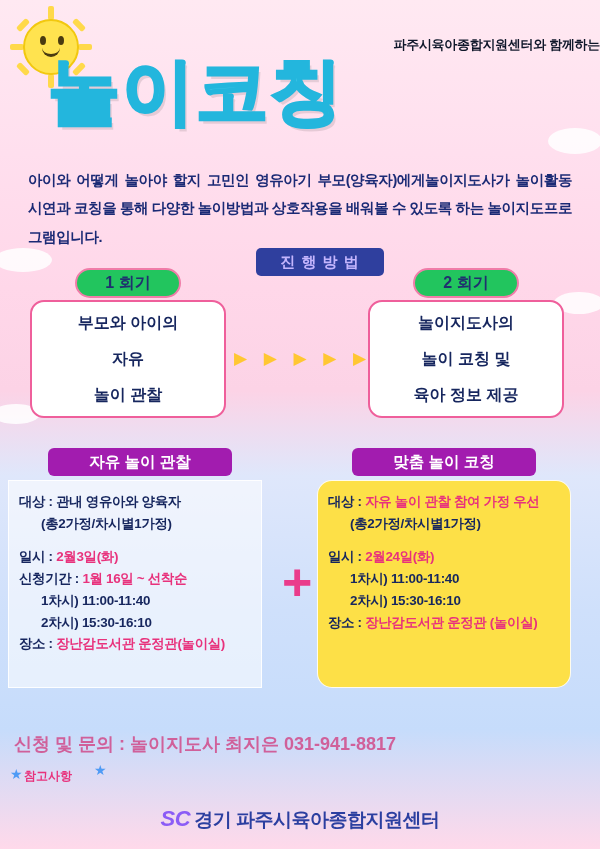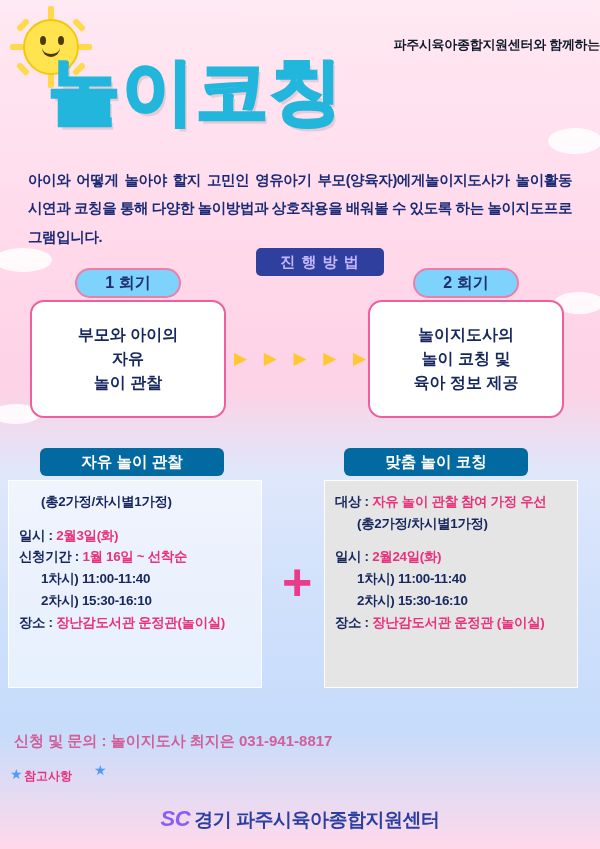--- a/index.html
+++ b/index.html
@@ -47,76 +47,76 @@
   
   .proc-label {
     position:absolute; top:248px; left:236px; width:128px; height:28px;
     background:#2f3f9e; color:#c4b5fd; font-size:15px; font-weight:bold;
     display:flex; align-items:center; justify-content:center;
     border-radius:5px; letter-spacing:1px;margin-left:20px;
   }
 
   .round-tag {
     position:absolute; top:268px; height:30px; width:106px;
-    background:#7dd3fc; border:2px solid #f07ca8; border-radius:16px;
+    background:#22c55e; border:2px solid #f07ca8; border-radius:16px;
     display:flex; align-items:center; justify-content:center;
     font-size:16px; font-weight:bold; color:#20306f;
   }
   .round-tag.left { left:75px; }
   .round-tag.right { left:413px; }
 
   .round-box {
     position:absolute; top:300px; width:196px; height:118px;
     background:#ffffff; border:2px solid #ef5f9b; border-radius:14px;
     display:flex; flex-direction:column; align-items:center; justify-content:center;
-    gap:3px; font-size:16px; font-weight:bold; color:#16265e;
+    gap:15px; font-size:16px; font-weight:bold; color:#16265e;
   }
   .round-box.left { left:30px; }
   .round-box.right { left:368px; }
 
   .arrows {
     position:absolute; top:348px; left:234px; width:132px;
     display:flex; justify-content:space-between; align-items:center;
   }
   .arrows span { color:#ffc732; font-size:17px; }
 
   
   .sec-head {
     position:absolute; top:448px; height:28px; width:184px;
-    background:#0369a1; color:#fff; border-radius:6px;
+    background:#a21caf; color:#fff; border-radius:6px;
     display:flex; align-items:center; justify-content:center;
-    font-size:15.5px; font-weight:bold;
+    font-size:15.5px; font-weight:bold;margin-left:8px;
   }
   .sec-head.left { left:40px; }
   .sec-head.right { left:344px; }
 
   .panel {
     position:absolute; top:480px; width:254px; height:208px;
     background:rgba(255,255,255,0.55);
     border:1px solid rgba(255,255,255,0.9);
     padding:10px 10px 8px 10px;
     font-size:13.4px; color:#16265e; font-weight:bold; line-height:1.62;
     letter-spacing:-0.3px;
   }
   .panel.left { left:8px; }
-  .panel.right { left:324px; background:#e5e5e5; }
+  .panel.right { left:317px; background:#fde047;border-radius:15px; }
   .panel .pink { color:#e8327c; }
   .panel .row { white-space:nowrap; }
   .panel .indent { padding-left:22px; }
   .panel .gap { height:12px; }
 
   .plus {
     position:absolute; left:282px; top:556px;
     color:#ea3b8b; font-size:52px; font-weight:bold; line-height:1;
   }
 
   
   .contact {
     position:absolute; top:732px; left:14px;
-    font-size:15px; color:#d0609a; font-weight:bold;
+    font-size:18px; color:#d0609a; font-weight:bold;
   }
   .note-title {
     position:absolute; top:768px; left:24px;
     font-size:12px; color:#e8327c; font-weight:bold;
   }
   .star { position:absolute; color:#4f9bf5; font-size:14px; }
   .note-line {
     position:absolute; top:788px; left:22px; width:560px;
     font-size:10.5px; color:#e8327c; font-weight:bold; letter-spacing:-0.2px;
   }
@@ -175,20 +175,23 @@
   <div class="arrows">
     <span>▶</span>
     <span>▶</span>
     <span>▶</span>
     <span>▶</span>
     <span>▶</span>
   </div>
 
   <div class="sec-head left">자유 놀이 관찰</div>
   <div class="panel left">
+    <div class="row">
+      <span>대상 : </span><span>관내 영유아와 양육자</span>
+    </div>
     <div class="row indent">(총2가정/차시별1가정)</div>
     <div class="gap"></div>
     <div class="row">
       <span>일시 : </span><span class="pink">2월3일(화)</span>
     </div>
     <div class="row">
       <span>신청기간 : </span><span class="pink">1월 16일 ~ 선착순</span>
     </div>
     <div class="row indent">1차시)  11:00-11:40</div>
     <div class="row indent">2차시)  15:30-16:10</div>

